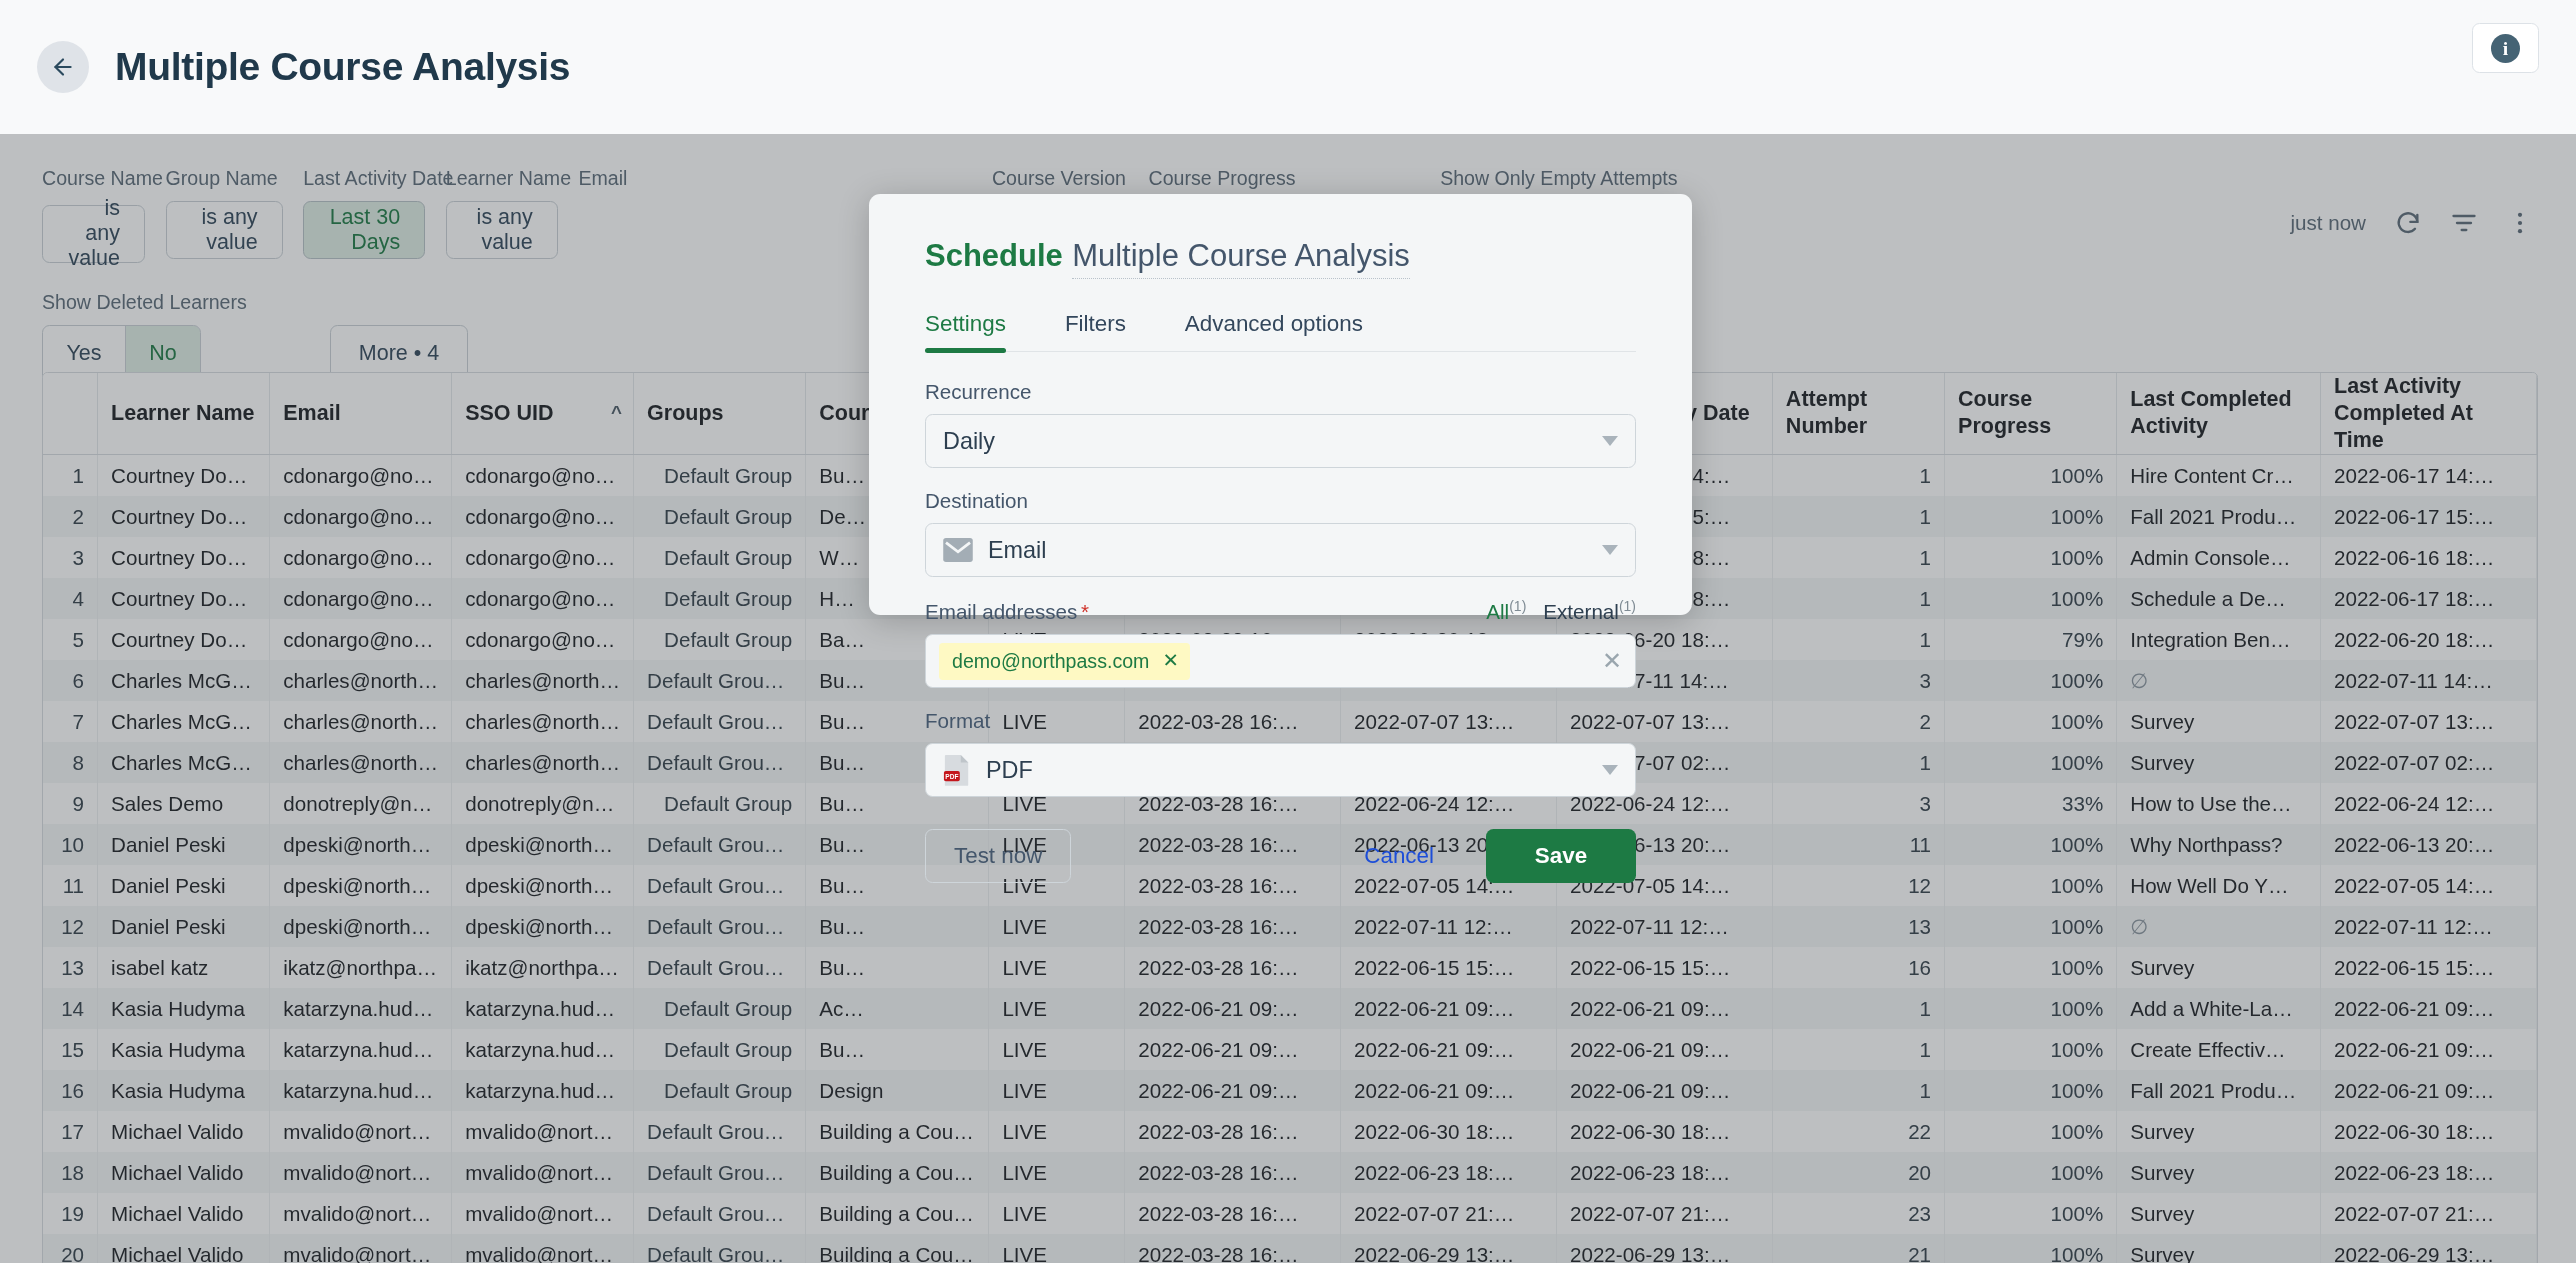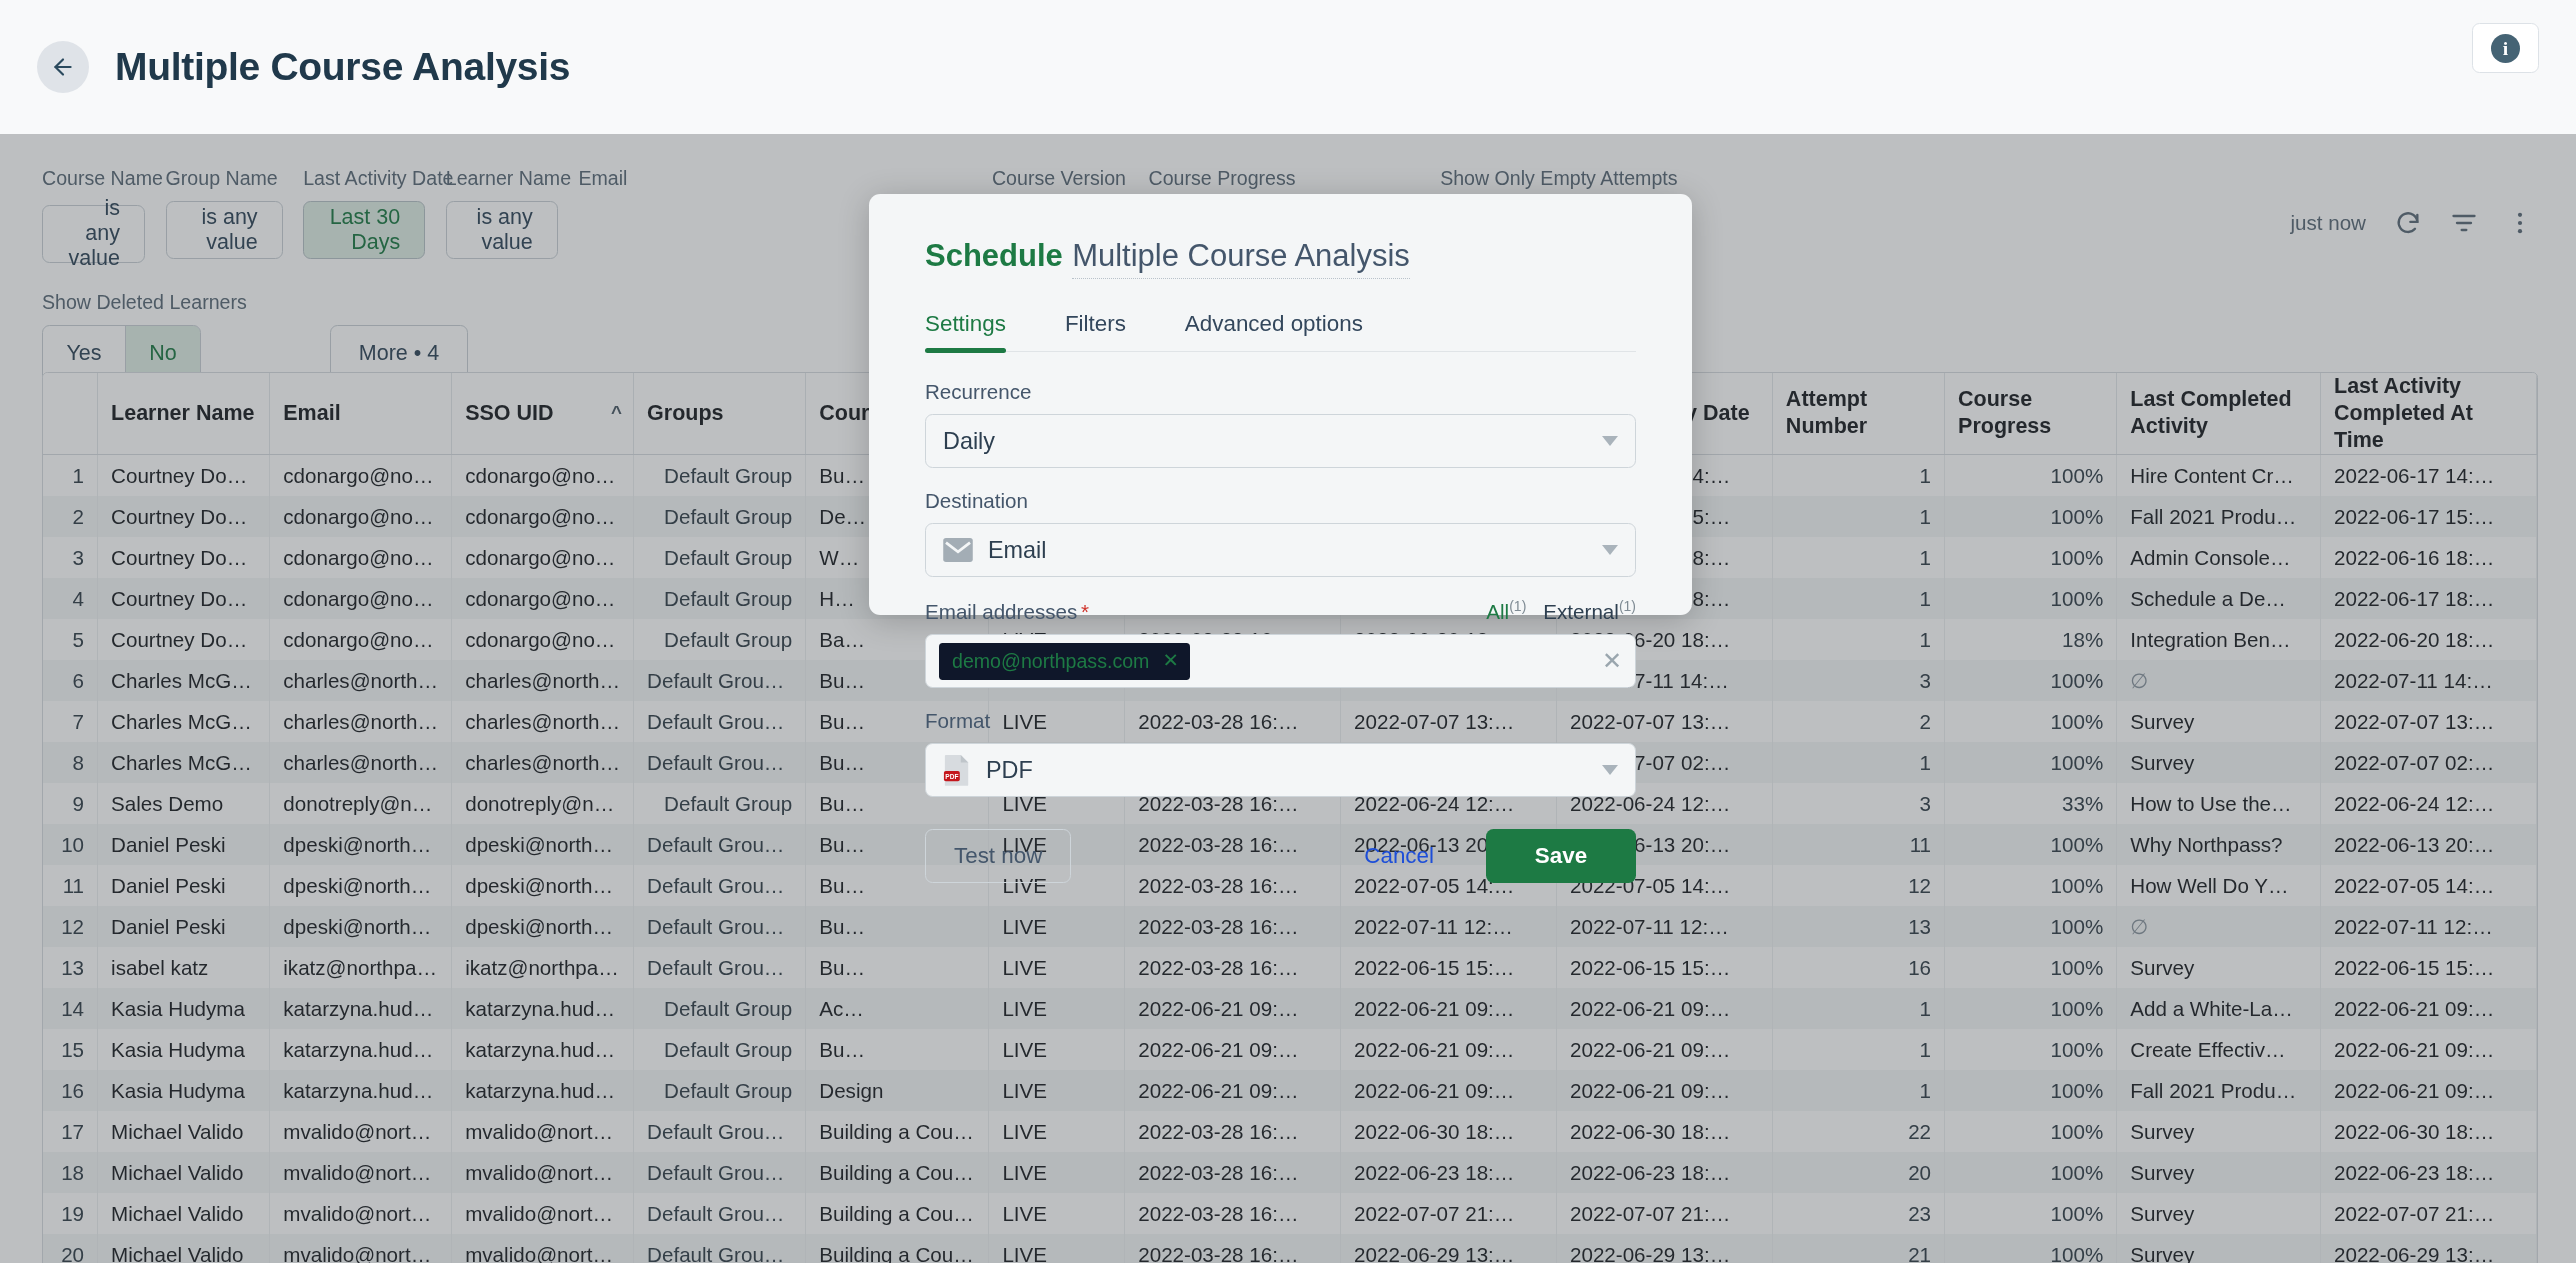--- a/index.html
+++ b/index.html
@@ -156,21 +156,21 @@
   .emails-head { display: flex; align-items: flex-end; justify-content: space-between; margin-bottom: 10.3px; }
   .sel-links { font-size: 20.6px; color: #2d3f50; }
   .sel-links .all { color: #1d7a44; cursor: pointer; }
   .sel-links .ext { margin-left: 17px; cursor: pointer; }
   .sel-links sup { font-size: 14px; color: #7f8b94; }
   .chipbox {
     min-height: 54px; border: 0.9px solid #ced5da; border-radius: 7.5px; background: #f4f6f7;
     display: flex; align-items: center; padding: 0 13px;
   }
   .echip {
-    background: #0f172a; border-radius: 3.7px; height: 37px; display: inline-flex;
+    background: #fef9c3; border-radius: 3.7px; height: 37px; display: inline-flex;
     align-items: center; padding: 0 11.2px 0 13px; gap: 13px;
   }
   .echip span { font-size: 19.6px; color: #1d7a44; }
   .xsm { color: #9aa6ae; font-size: 21.5px; cursor: pointer; line-height: 1; }
   .clear-all { margin-left: auto; color: #9aa6ae; font-size: 24px; cursor: pointer; line-height: 1; }
   .m-foot {
     display: flex; align-items: center; padding: 32px 56px 0 56px;
   }
   .btn {
     height: 54px; border-radius: 7.5px; display: inline-flex; align-items: center;
@@ -380,21 +380,21 @@
               <td>Courtney Dona…</td>
               <td>cdonargo@nort…</td>
               <td>cdonargo@nort…</td>
               <td class="num">Default Group</td>
               <td>Ba…</td>
               <td>LIVE</td>
               <td>2022-03-28 16:…</td>
               <td>2022-06-20 18:…</td>
               <td>2022-06-20 18:…</td>
               <td class="num">1</td>
-              <td class="num">18%</td>
+              <td class="num">79%</td>
               <td>Integration Ben…</td>
               <td>2022-06-20 18:…</td>
             </tr>
             <tr>
               <td class="num">6</td>
               <td>Charles McGov…</td>
               <td>charles@north…</td>
               <td>charles@north…</td>
               <td class="num">Default Group, …</td>
               <td>Bu…</td>

